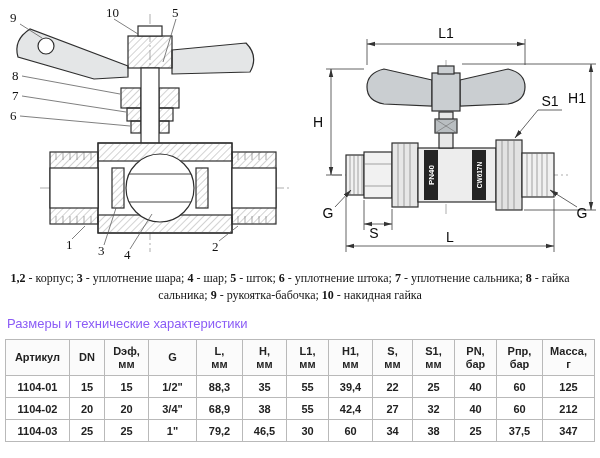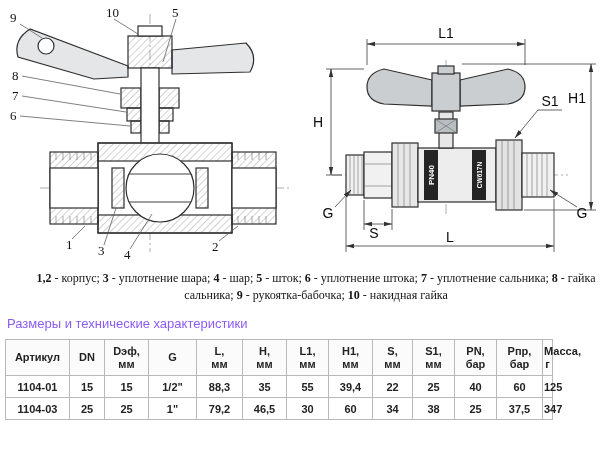--- a/index.html
+++ b/index.html
@@ -14,28 +14,28 @@
   .ln3 { stroke:#6b6b6b; stroke-width:0.6; fill:none; }
   .cl  { stroke:#8a8a8a; stroke-width:0.7; stroke-dasharray:10 3 2 3; fill:none; }
   .dim { stroke:#3c3c3c; stroke-width:0.8; fill:none; }
   .leader { stroke:#555; stroke-width:0.75; fill:none; }
   .callout  { font-family:"Liberation Serif",serif; font-size:13px; fill:#111; }
   .dimlabel { font-family:"Liberation Sans",sans-serif; font-size:14px; fill:#0a0a0a; }
   .marklabel { font-family:"Liberation Sans",sans-serif; font-size:8px; font-weight:bold; fill:#fff; }
   .marklabel-sm { font-size:6.5px; }
 
   
-  .legend { position:absolute; top:270px; left:34px; width:564px; text-align:center;
+  .legend { position:absolute; top:270px; left:8px; width:564px; text-align:center;
             font-family:"Liberation Serif",serif; font-size:12px; line-height:17px; color:#151515; }
   .legend b { font-weight:bold; }
   .section-title { position:absolute; top:316px; left:7px; font-size:13px; font-weight:400;
                    font-family:"Liberation Sans",sans-serif; color:#8b5cf6; }
 
   
-  .spec-table { position:absolute; top:339px; left:5px; width:548px; border-collapse:collapse;
+  .spec-table { position:absolute; top:339px; left:5px; width:590px; border-collapse:collapse;
                 table-layout:fixed; font-size:11px; color:#222;padding-left:24px; }
   .spec-table th, .spec-table td { border:1px solid #b9b9b9; text-align:center;
                 vertical-align:middle; padding:2px 1px;font-weight:bold; }
   .spec-table th { font-weight:bold; white-space:pre-line; background:#fbfbfb;
                 height:36px; line-height:13px; }
   .spec-table td { height:22px; }
 </style>
 </head>
 <body>
 
@@ -267,20 +267,35 @@
           <td>35</td>
           <td>55</td>
           <td>39,4</td>
           <td>22</td>
           <td>25</td>
           <td>40</td>
           <td>60</td>
           <td>125</td>
         </tr>
         <tr>
+          <td>1104-02</td>
+          <td>20</td>
+          <td>20</td>
+          <td>3/4"</td>
+          <td>68,9</td>
+          <td>38</td>
+          <td>55</td>
+          <td>42,4</td>
+          <td>27</td>
+          <td>32</td>
+          <td>40</td>
+          <td>60</td>
+          <td>212</td>
+        </tr>
+        <tr>
           <td>1104-03</td>
           <td>25</td>
           <td>25</td>
           <td>1"</td>
           <td>79,2</td>
           <td>46,5</td>
           <td>30</td>
           <td>60</td>
           <td>34</td>
           <td>38</td>

